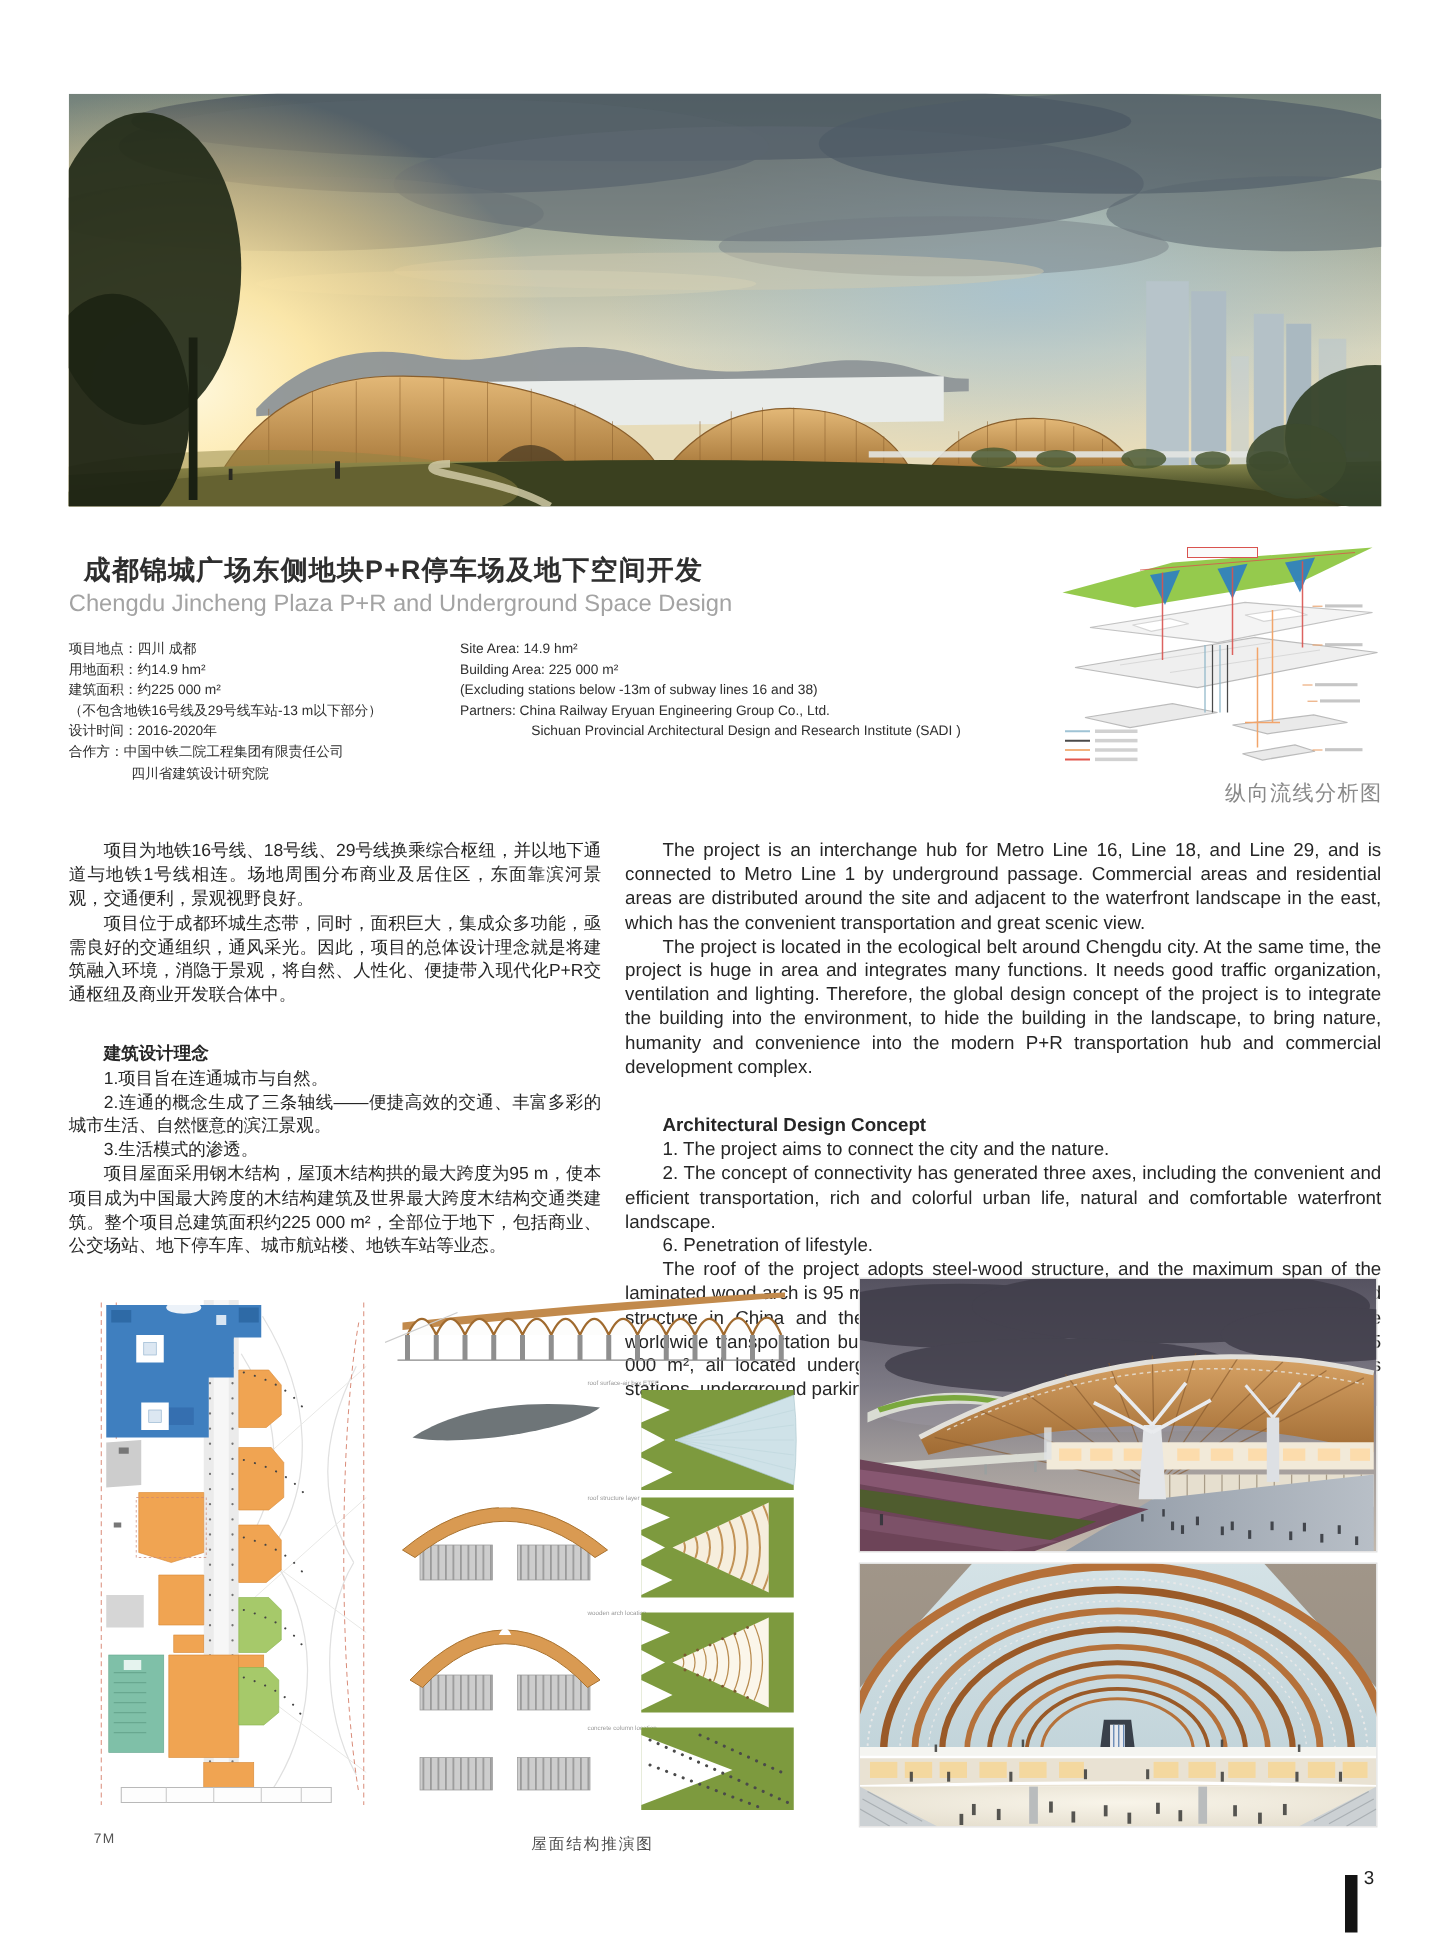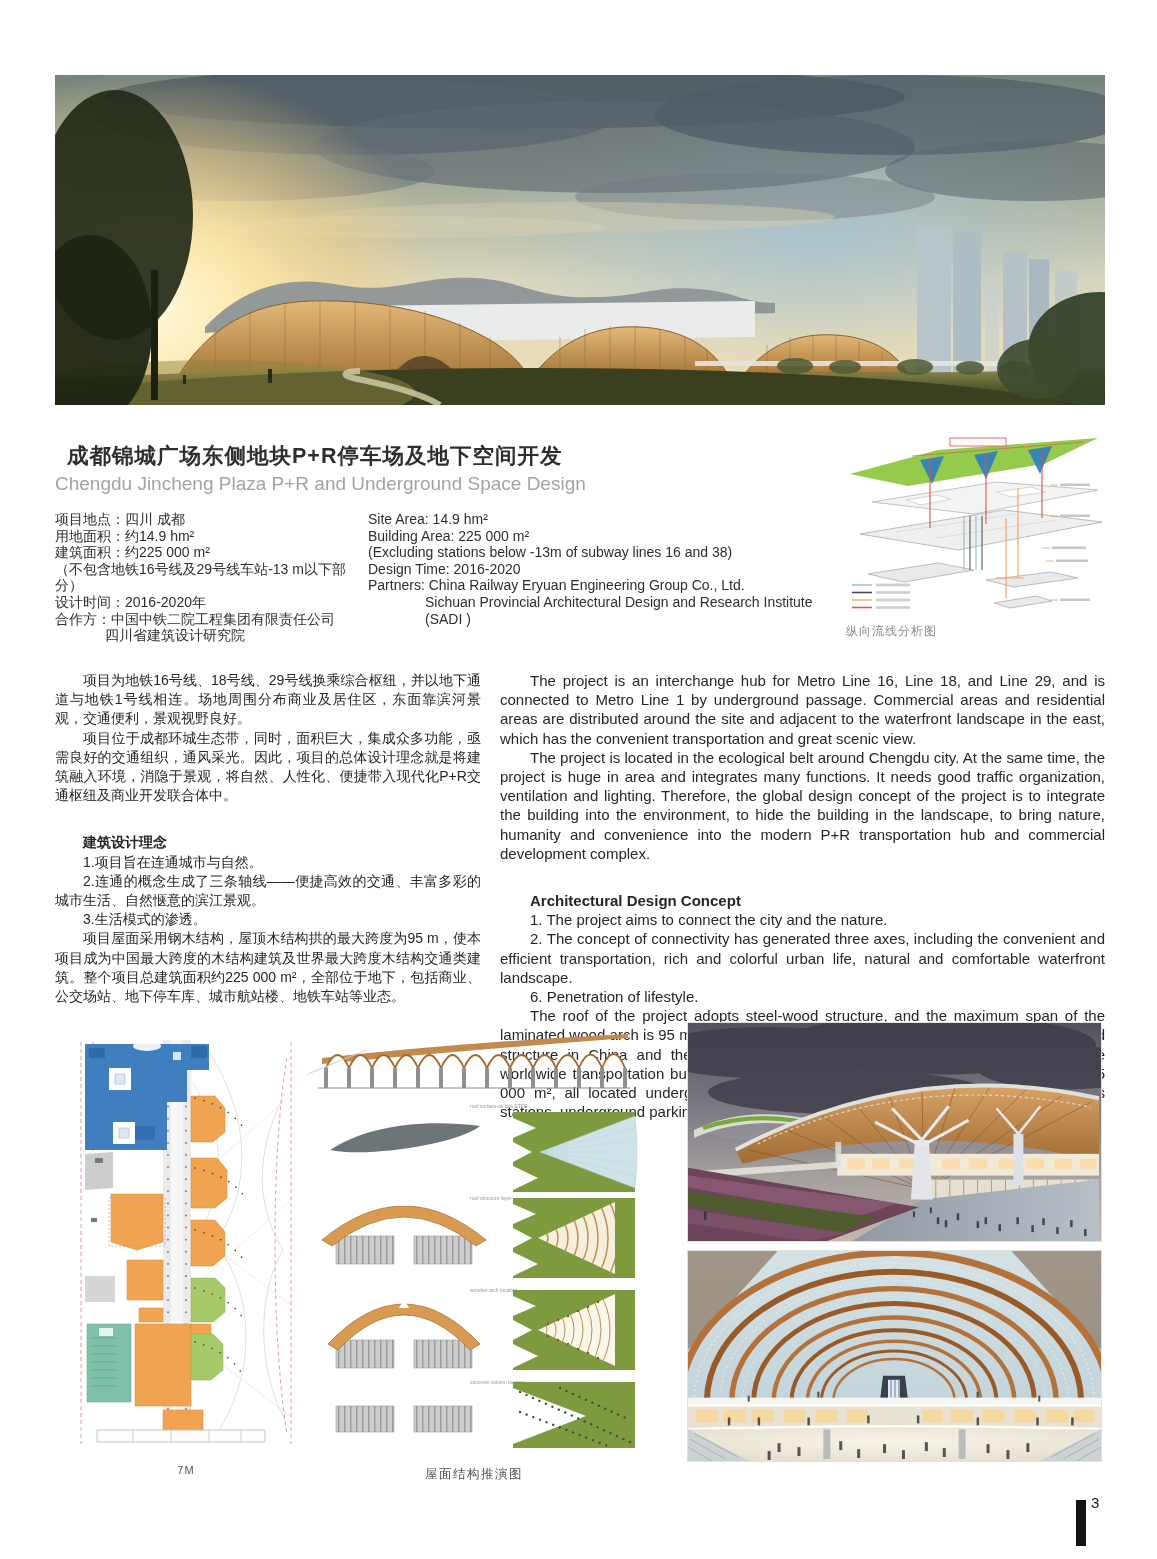--- a/index.html
+++ b/index.html
@@ -6,38 +6,38 @@
   .page{position:relative;width:1157px;height:1559px;background:#fff;overflow:hidden;
         font-family:"Liberation Sans","DejaVu Sans",sans-serif;color:#2b2b2b;}
   .abs{position:absolute;}
   
   .hero{left:55px;top:75px;width:1050px;height:330px;}
   .hero svg{display:block;width:100%;height:100%;}
   
   .title-zh{left:55px;top:441px;width:900px;font-size:21.5px;font-weight:700;color:#2e2e2e;letter-spacing:1px;margin-left:12px;}
   .title-en{left:55px;top:473px;width:900px;font-size:19px;color:#a3a3a3;}
   
-  .details{top:511px;font-size:14px;line-height:16.6px;color:#2e2e2e;}
+  .details{top:511px;font-size:11px;line-height:16.6px;color:#2e2e2e;}
   .details-zh{left:55px;width:305px;}
   .details-en{left:368px;width:480px;}
   .details .hang-zh{padding-left:50px;}
   .details .hang-en{padding-left:57px;}
   
   .flow-fig{left:846px;top:428px;width:260px;}
   .flow-fig svg{display:block;}
-  .flow-caption{width:100%;text-align:left;font-size:12px;color:#8a8a8a;margin-top:5px;letter-spacing:1px;}
+  .flow-caption{width:100%;text-align:right;font-size:17px;color:#8a8a8a;margin-top:5px;letter-spacing:1px;}
   
   .bodycol{top:671px;font-size:14px;line-height:19.2px;text-align:justify;color:#262626;}
   .body-zh{left:55px;width:426px;}
   .body-en{left:500px;width:605px;font-size:15px;}
   .bodycol p{margin:0;text-indent:2em;}
   .bodycol p.bold{font-weight:700;margin-top:28px;}
   
   .plan-fig{left:75px;top:1038px;width:222px;}
-  .plan-caption{width:100%;text-align:center;font-size:11px;color:#555;margin-top:12px;letter-spacing:1px;}
+  .plan-caption{width:100%;text-align:left;font-size:11px;color:#555;margin-top:12px;letter-spacing:1px;}
   .struct-fig{left:308px;top:1032px;width:332px;}
   .struct-caption{width:100%;text-align:center;font-size:12.5px;color:#4e4e4e;margin-top:10px;letter-spacing:1.5px;}
   .photo1{left:687px;top:1022px;width:415px;height:220px;}
   .photo2{left:687px;top:1250px;width:415px;height:212px;}
   .photo1 svg,.photo2 svg{display:block;width:100%;height:100%;border:1px solid #e2e2e2;box-sizing:border-box;}
   
   .pagebar{left:1076px;top:1500px;width:10px;height:46px;background:#141414;}
   .pagenum{left:1091px;top:1494px;font-size:15px;color:#1d1d1d;}
 </style>
 </head>
@@ -146,21 +146,20 @@
     <div>建筑面积：约225 000 m²</div>
     <div>（不包含地铁16号线及29号线车站-13 m以下部分）</div>
     <div>设计时间：2016-2020年</div>
     <div>合作方：中国中铁二院工程集团有限责任公司</div>
     <div class="hang-zh">四川省建筑设计研究院</div>
   </div>
   <div class="abs details details-en">
     <div>Site Area: 14.9 hm²</div>
     <div>Building Area: 225 000 m²</div>
     <div>(Excluding stations below -13m of subway lines 16 and 38)</div>
-    <div>Design Time: 2016-2020</div>
     <div>Partners: China Railway Eryuan Engineering Group Co., Ltd.</div>
     <div class="hang-en">Sichuan Provincial Architectural Design and Research Institute (SADI )</div>
   </div>
 
   <div class="abs flow-fig">
     <svg width="258" height="190" viewBox="0 0 258 190">
       <polygon points="4,46 92,22 252,10 198,36 62,58" fill="#8cc53e" opacity="0.92"></polygon>
       <polygon points="74,32 98,28 86,56" fill="#2e7fc0" opacity="0.92"></polygon>
       <polygon points="128,27 152,23 140,51" fill="#2e7fc0" opacity="0.92"></polygon>
       <polygon points="182,22 206,18 194,46" fill="#2e7fc0" opacity="0.92"></polygon>

